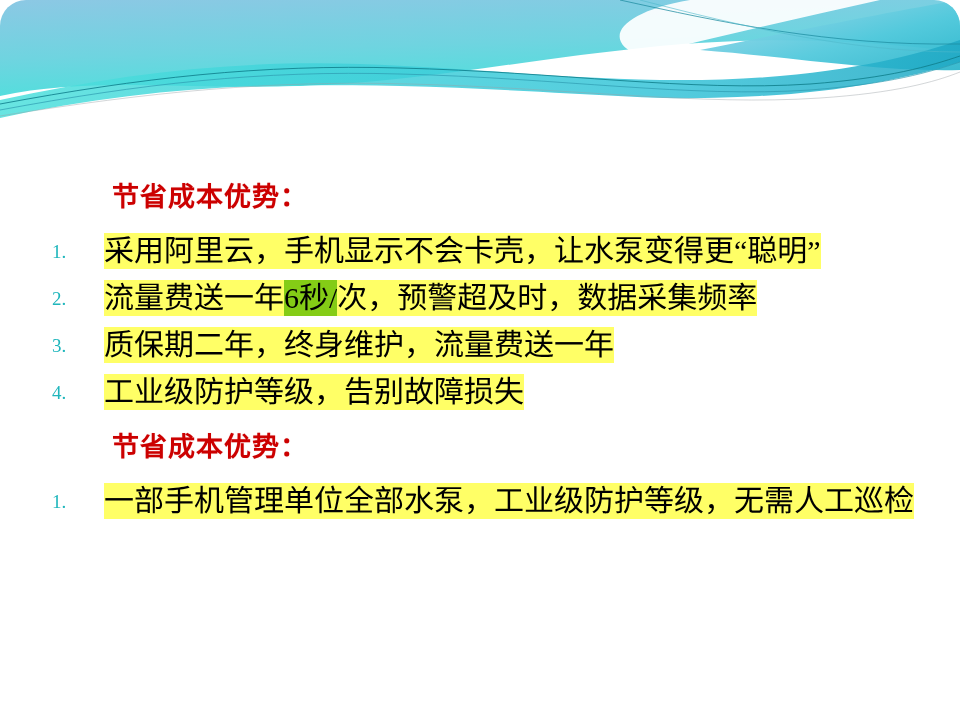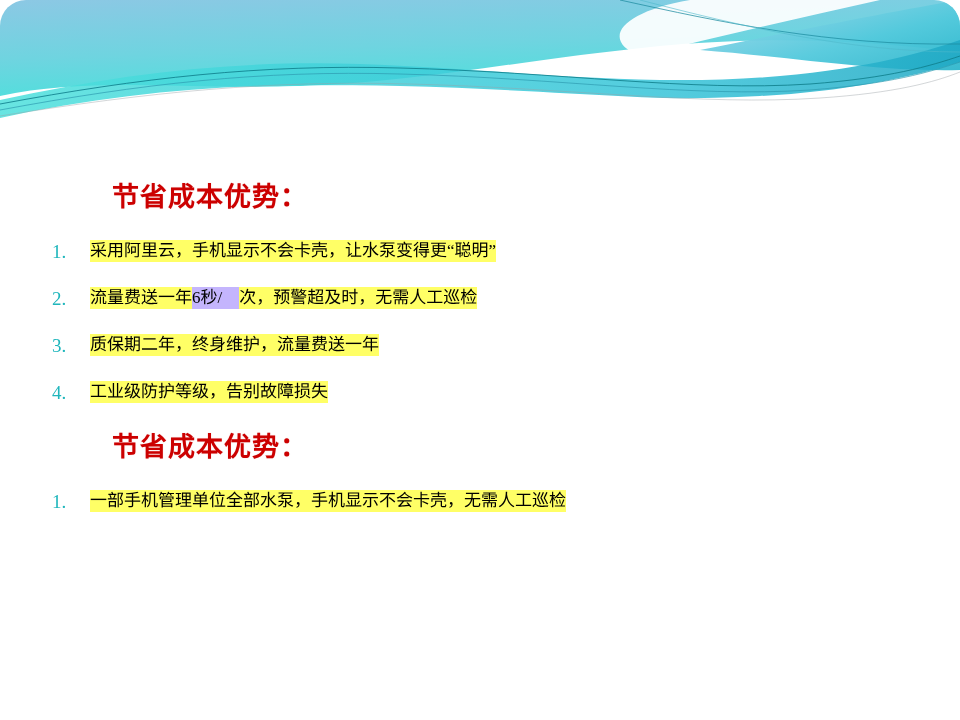--- a/index.html
+++ b/index.html
@@ -81,38 +81,38 @@
     width: 30px;
     text-align: left;
     color: #1FB6BC;
     font-size: 19px;
     font-family: "Liberation Serif", "DejaVu Serif", serif;
     line-height: 1;
   }
 
   .item-text {
     position: absolute;
-    left: 90px;
-    font-size: 17px;
+    left: 104px;
+    font-size: 30px;
     color: #000000;
     white-space: nowrap;
     line-height: 1.35;
   }
 
   .hl {
     background-color: #FFFF66;
     box-decoration-break: clone;
     -webkit-box-decoration-break: clone;
     padding: 1px 0 2px 0;
   }
   .hl-strong {
-    background-color: #c4b5fd;
+    background-color: #84cc16;
     box-decoration-break: clone;
     -webkit-box-decoration-break: clone;
-    padding: 1px 17px 2px 0;
+    padding: 1px 0 2px 0;
   }
 </style>
 </head>
 <body>
 
 <div class="slide">
 
   <div class="banner">
     <svg viewBox="0 0 960 130" preserveAspectRatio="none">
       <defs>
@@ -157,38 +157,38 @@
 
     <div class="heading heading-1">节省成本优势：</div>
 
     <ul class="list list-1">
       <li class="list-item">
         <span class="item-number">1.</span>
         <span class="item-text"><span class="hl">采用阿里云，手机显示不会卡壳，让水泵变得更“聪明”</span></span>
       </li>
       <li class="list-item">
         <span class="item-number">2.</span>
-        <span class="item-text"><span class="hl">流量费送一年</span><span class="hl-strong">6秒/</span><span class="hl">次，预警超及时，无需人工巡检</span></span>
+        <span class="item-text"><span class="hl">流量费送一年</span><span class="hl-strong">6秒/</span><span class="hl">次，预警超及时，数据采集频率</span></span>
       </li>
       <li class="list-item">
         <span class="item-number">3.</span>
         <span class="item-text"><span class="hl">质保期二年，终身维护，流量费送一年</span></span>
       </li>
       <li class="list-item">
         <span class="item-number">4.</span>
         <span class="item-text"><span class="hl">工业级防护等级，告别故障损失</span></span>
       </li>
     </ul>
 
     <div class="heading heading-2">节省成本优势：</div>
 
     <ul class="list list-2">
       <li class="list-item">
         <span class="item-number">1.</span>
-        <span class="item-text"><span class="hl">一部手机管理单位全部水泵，手机显示不会卡壳，无需人工巡检</span></span>
+        <span class="item-text"><span class="hl">一部手机管理单位全部水泵，工业级防护等级，无需人工巡检</span></span>
       </li>
       <li class="list-item">
         <span class="item-number">2.</span>
       </li>
     </ul>
 
   </div>
 </div>
 
 </body></html>

